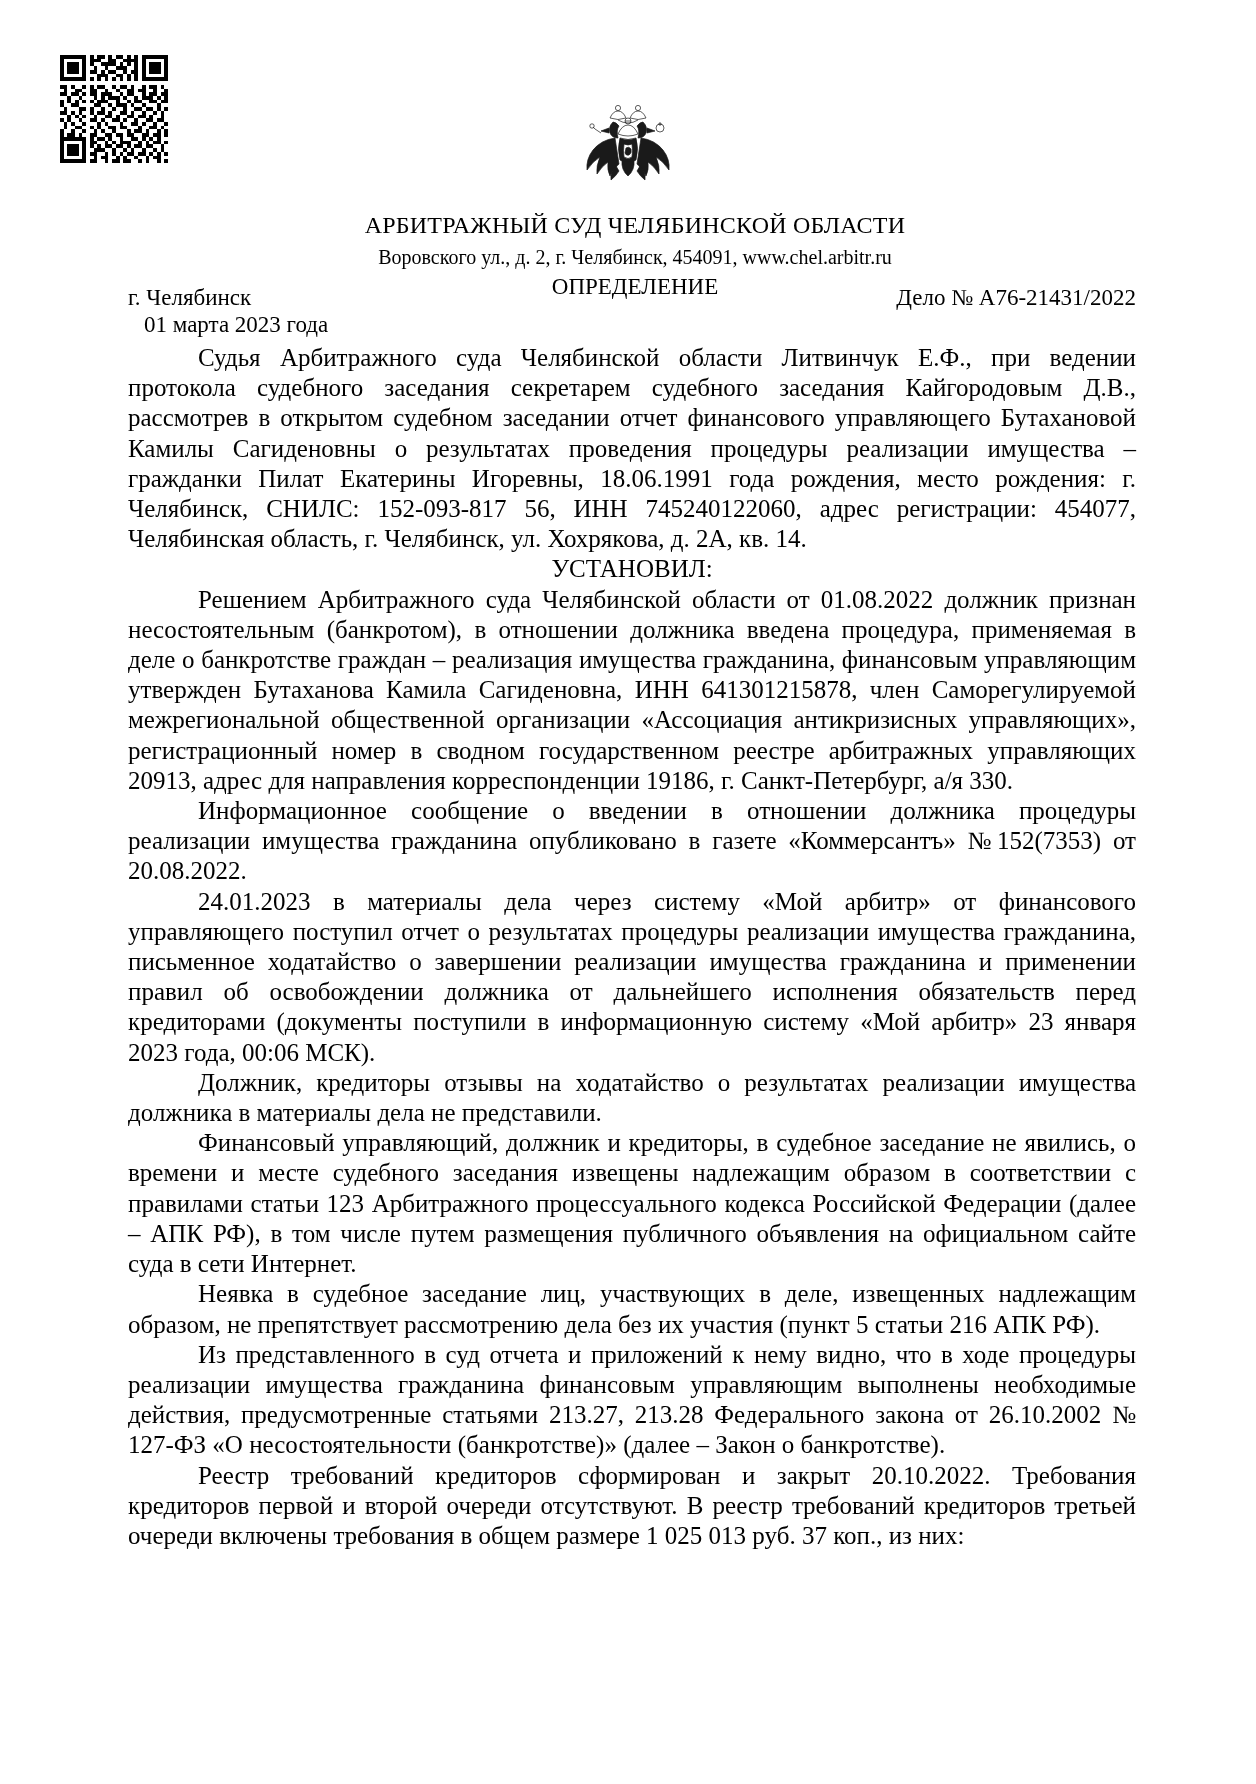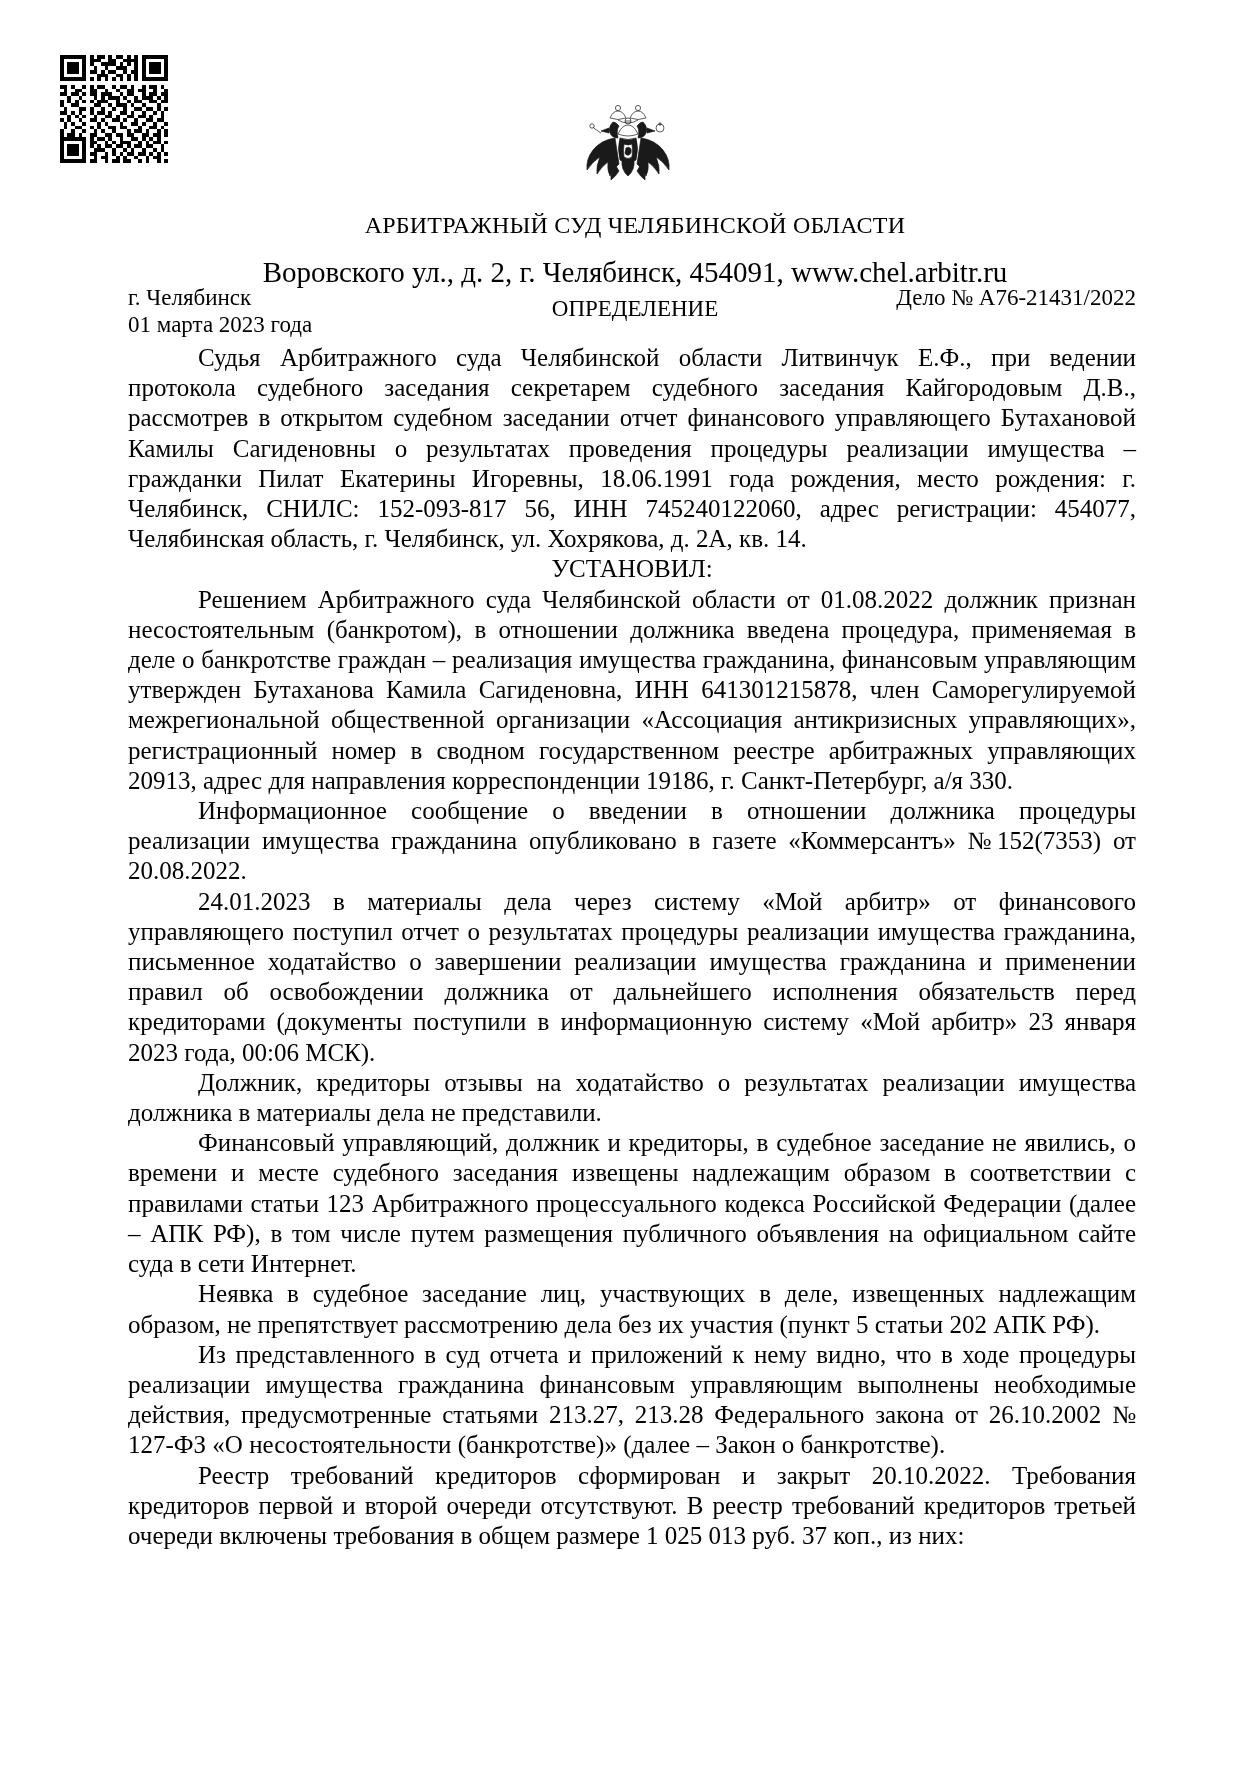--- a/index.html
+++ b/index.html
@@ -49,23 +49,23 @@
     top: 210px;
     text-align: center;
   }
   .court-name {
     font-size: 24px;
     letter-spacing: 0.2px;
     line-height: 1.25;
     white-space: nowrap;
   }
   .court-address {
-    font-size: 29px;
+    font-size: 20px;
     line-height: 1.3;
-    margin-top: 14px;
+    margin-top: 4px;
     white-space: nowrap;
   }
   .doc-type {
     font-size: 23px;
     line-height: 1.3;
     margin-top: 2px;
   }
 
   
   .caseline {
@@ -77,21 +77,21 @@
     justify-content: space-between;
     align-items: baseline;
     font-size: 23px;
     gap: 36px;
   }
   .city { text-align: left; }
   .case-no { text-align: right; white-space: nowrap; }
 
   .date-line {
     position: absolute;
-    left: 128px;
+    left: 144px;
     top: 312px;
     font-size: 23px;
   }
 
   
   .body-text {
     position: absolute;
     left: 128px;
     right: 120px;
     top: 343px;
@@ -416,18 +416,18 @@
   <div class="date-line">01 марта 2023 года</div>
 
   <div class="body-text">
     <p>Судья Арбитражного суда Челябинской области Литвинчук Е.Ф., при ведении протокола судебного заседания секретарем судебного заседания Кайгородовым Д.В., рассмотрев в открытом судебном заседании отчет финансового управляющего Бутахановой Камилы Сагиденовны о результатах проведения процедуры реализации имущества – гражданки Пилат Екатерины Игоревны, 18.06.1991 года рождения, место рождения: г. Челябинск, СНИЛС: 152-093-817 56, ИНН 745240122060, адрес регистрации: 454077, Челябинская область, г. Челябинск, ул. Хохрякова, д. 2А, кв. 14.</p>
     <p class="center-head">УСТАНОВИЛ:</p>
     <p>Решением Арбитражного суда Челябинской области от 01.08.2022 должник  признан несостоятельным (банкротом), в отношении должника введена процедура, применяемая в деле о банкротстве граждан – реализация имущества гражданина, финансовым управляющим утвержден Бутаханова Камила Сагиденовна, ИНН 641301215878, член Саморегулируемой межрегиональной общественной организации «Ассоциация антикризисных управляющих», регистрационный номер в сводном государственном реестре арбитражных управляющих 20913, адрес для направления корреспонденции 19186, г. Санкт-Петербург, а/я 330.</p>
     <p>Информационное сообщение о введении в отношении должника процедуры реализации имущества гражданина опубликовано в газете «Коммерсантъ» №152(7353) от 20.08.2022.</p>
     <p>24.01.2023 в материалы дела через систему «Мой арбитр» от финансового управляющего поступил отчет о результатах процедуры реализации имущества гражданина, письменное ходатайство о завершении реализации имущества гражданина и применении правил об освобождении должника от дальнейшего исполнения обязательств перед кредиторами (документы поступили в информационную систему «Мой арбитр» 23 января 2023 года, 00:06 МСК).</p>
     <p>Должник, кредиторы отзывы на ходатайство о результатах реализации имущества должника в материалы дела не представили.</p>
     <p>Финансовый управляющий, должник и кредиторы, в судебное заседание не явились, о времени и месте судебного заседания извещены надлежащим образом в соответствии с правилами статьи 123 Арбитражного процессуального кодекса Российской Федерации (далее – АПК РФ), в том числе путем размещения публичного объявления на официальном сайте суда в сети Интернет.</p>
-    <p>Неявка в судебное заседание лиц, участвующих в деле, извещенных надлежащим образом, не препятствует рассмотрению дела без их участия (пункт 5 статьи 202 АПК РФ).</p>
+    <p>Неявка в судебное заседание лиц, участвующих в деле, извещенных надлежащим образом, не препятствует рассмотрению дела без их участия (пункт 5 статьи 216 АПК РФ).</p>
     <p>Из представленного в суд отчета и приложений к нему видно, что в ходе процедуры реализации имущества гражданина финансовым управляющим выполнены необходимые действия, предусмотренные статьями 213.27, 213.28 Федерального закона от 26.10.2002 № 127-ФЗ «О несостоятельности (банкротстве)» (далее – Закон о банкротстве).</p>
     <p>Реестр требований кредиторов сформирован и закрыт 20.10.2022. Требования кредиторов первой и второй очереди отсутствуют. В реестр требований кредиторов третьей очереди включены требования в общем размере 1 025 013 руб. 37 коп., из них:</p>
   </div>
 
 </div>
 
 </body></html>

